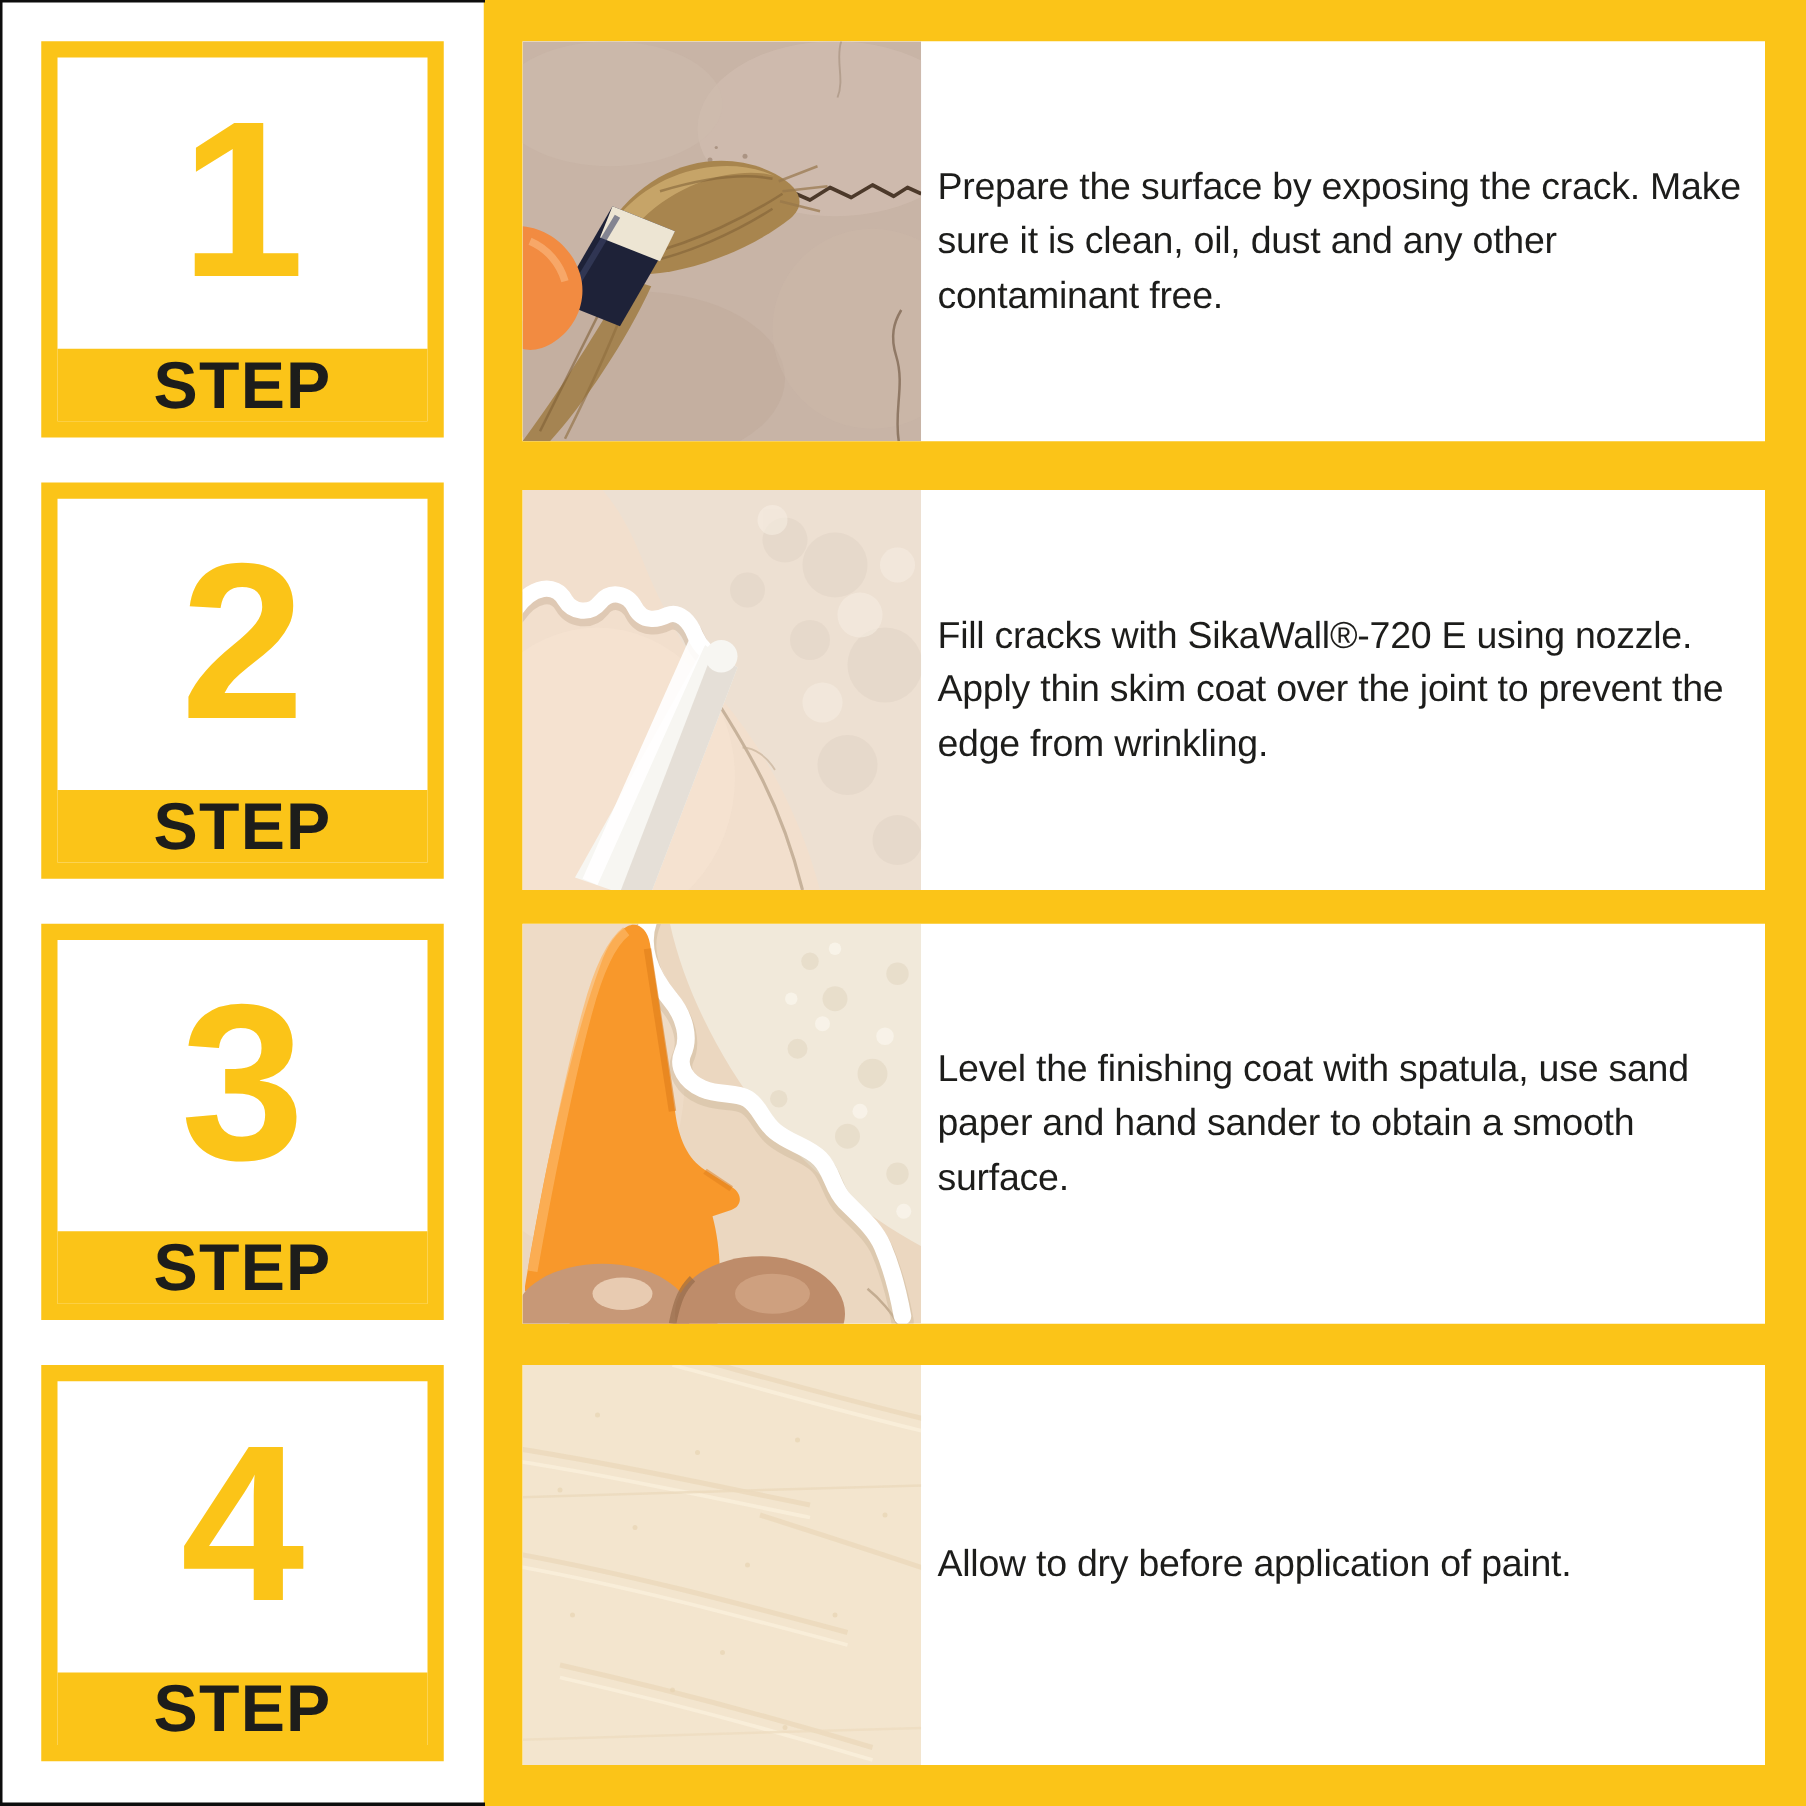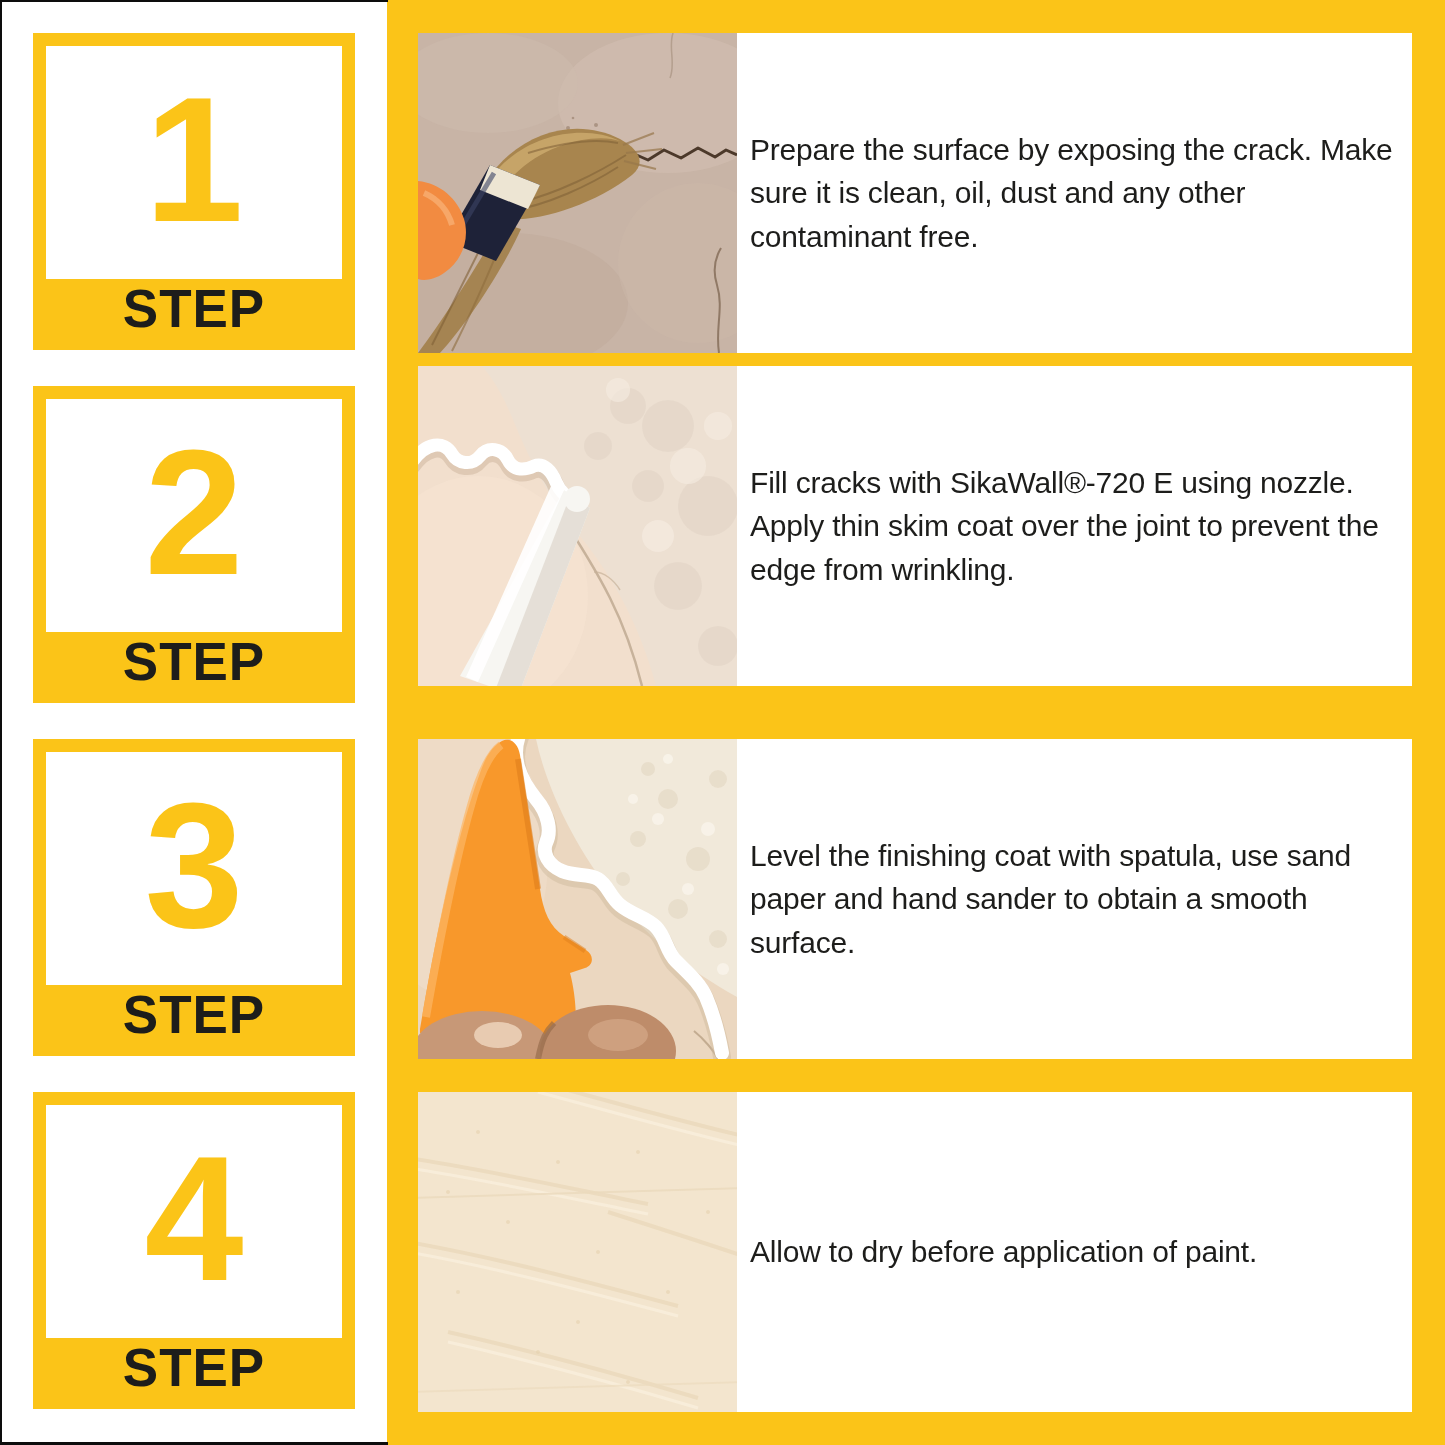--- a/index.html
+++ b/index.html
@@ -67,21 +67,21 @@
   }
   .row{
     position:absolute;
     left:31px;
     width:994px;
     height:320px;
     background:#ffffff;
     display:flex;
   }
   .row.r1{top:33px;}
-  .row.r2{top:366px;justify-content:center;}
+  .row.r2{top:392px;justify-content:center;}
   .row.r3{top:739px;}
   .row.r4{top:1092px;}
   .photo{
     width:319px;
     height:320px;
     flex:none;
     overflow:hidden;
   }
   .photo svg{display:block;width:100%;height:100%;}
   .desc{

